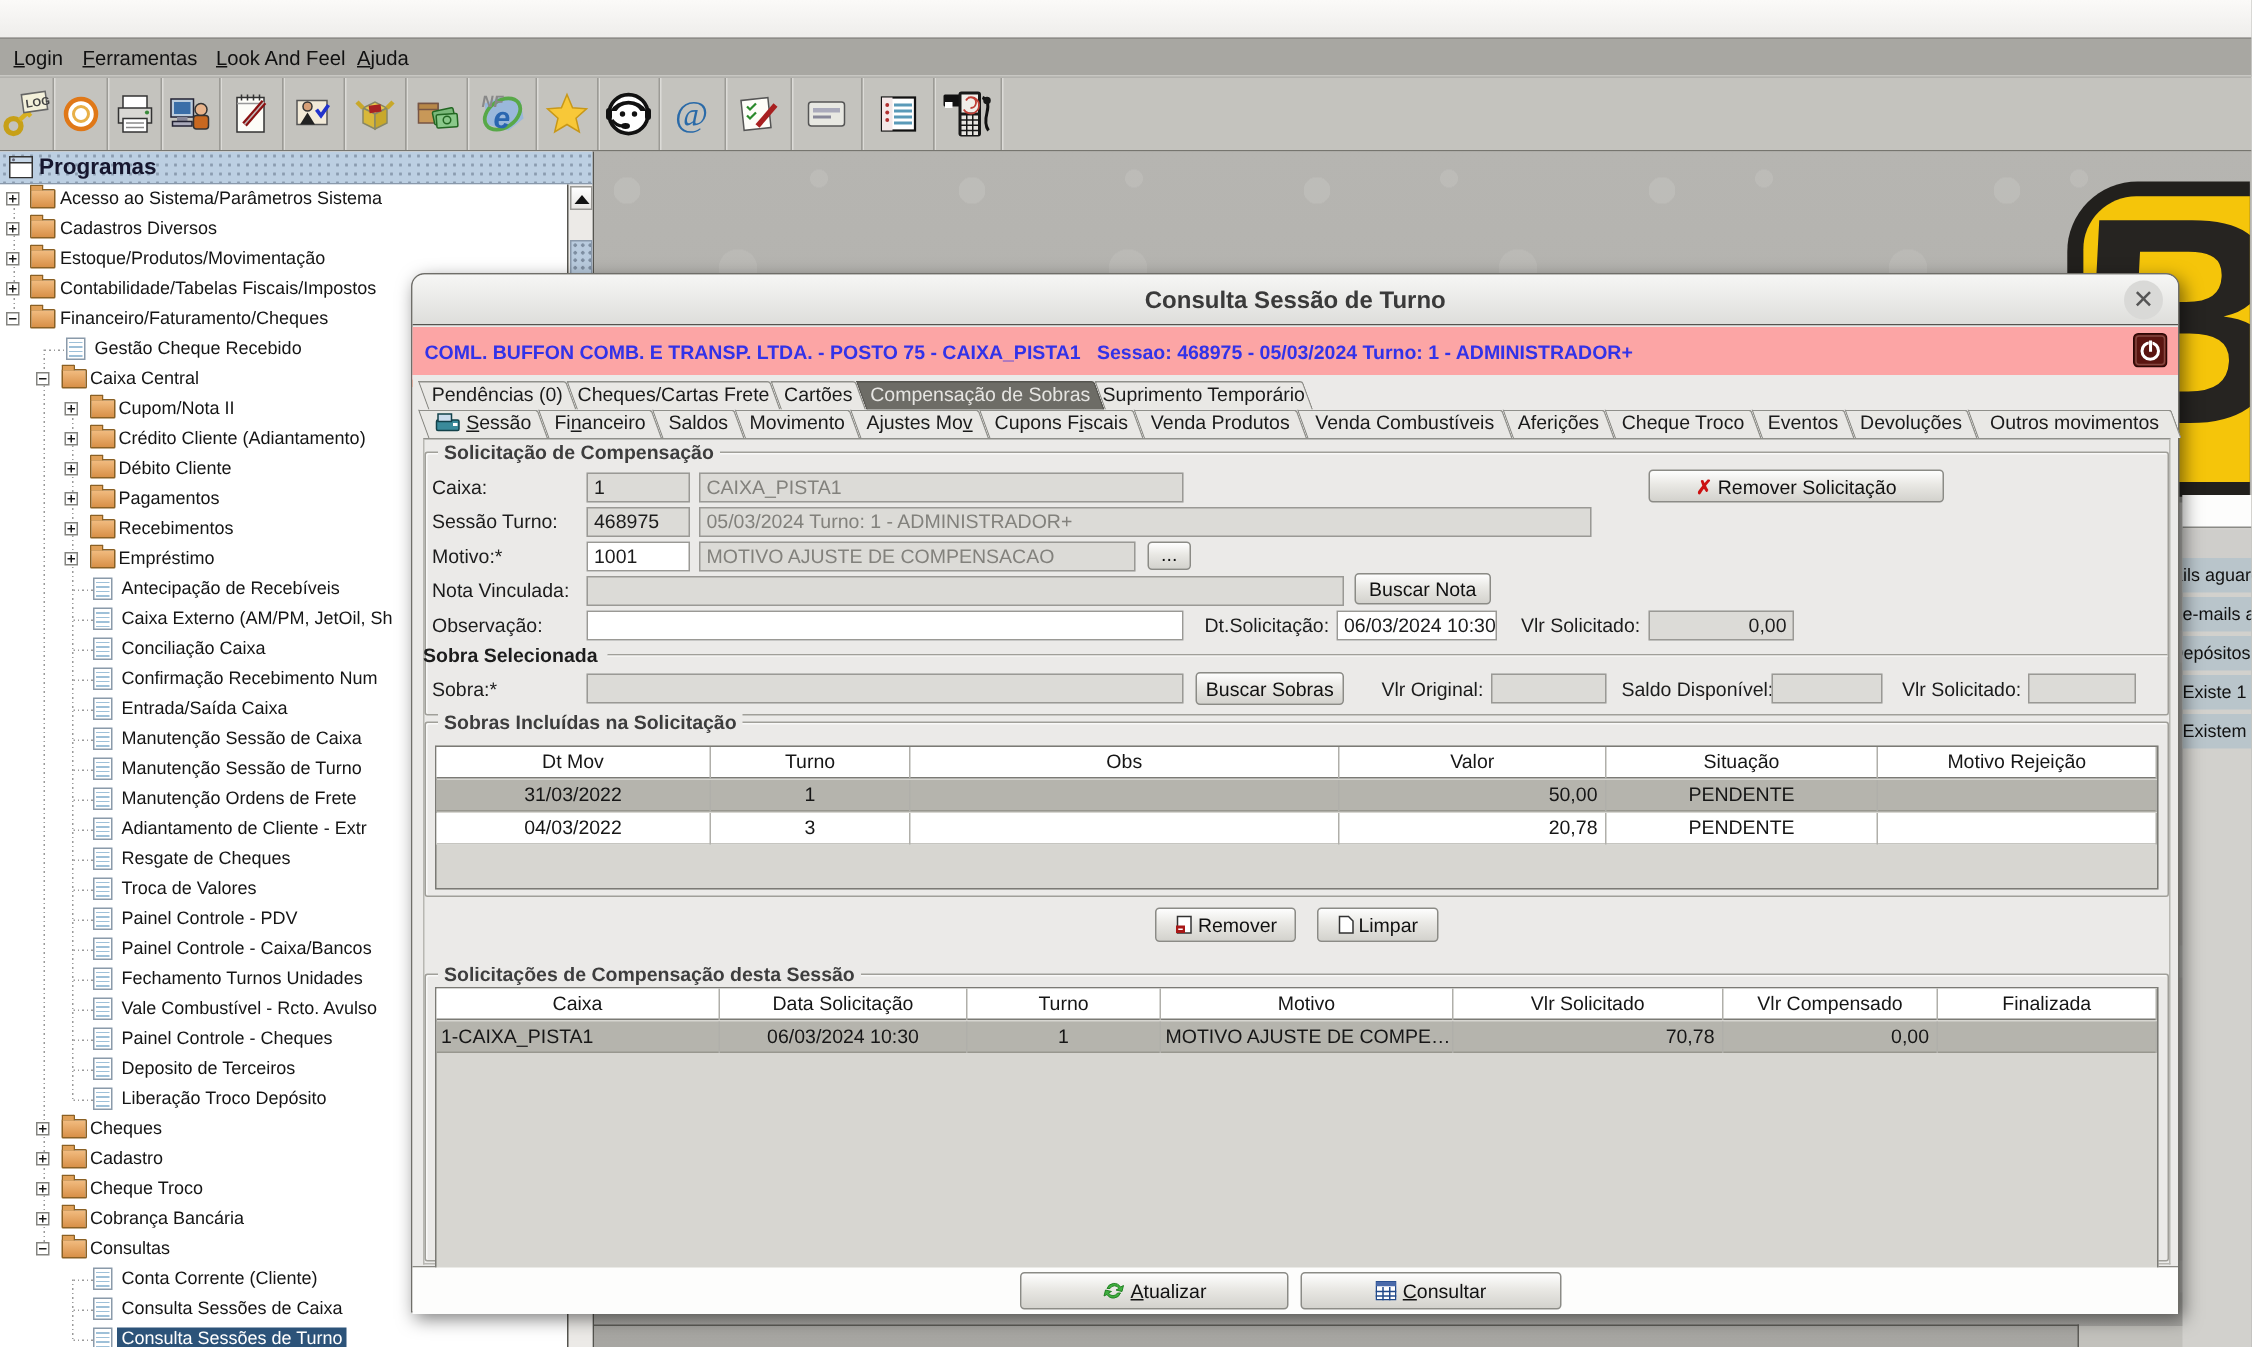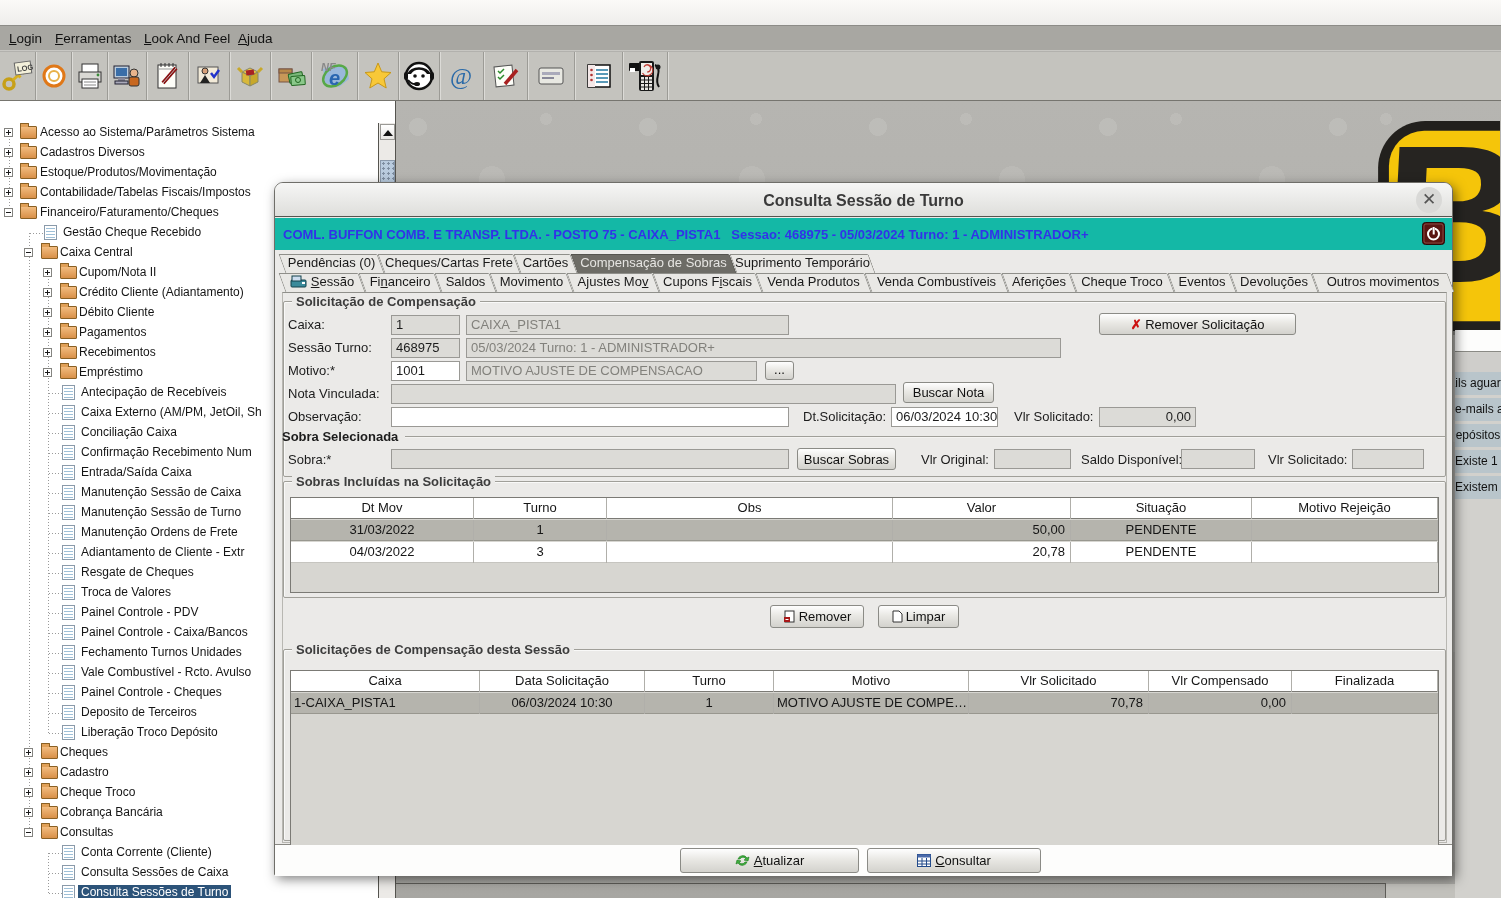--- a/index.html
+++ b/index.html
@@ -55,21 +55,21 @@
 .brow { position:absolute; left:0; width:46px; height:23px; background:#b9c5cb; font-size:12px; color:#111; overflow:hidden; line-height:23px; }
 
 
 #dialog { left:274px; top:182px; width:1179px; height:693px; background:#ebeae8;
   border:1px solid #6f6e69; border-radius:9px 9px 0 0;
   box-shadow:3px 4px 12px rgba(0,0,0,.5); }
 #titlebar { position:absolute; left:0; top:0; width:1177px; height:34px;
   background:linear-gradient(#f6f6f5,#dededb); border-radius:8px 8px 0 0; border-bottom:1px solid #55544f; }
 #titlebar .t { position:absolute; width:100%; text-align:center; top:9px; font-size:16px; font-weight:bold; color:#3a3a3a; }
 #closex { position:absolute; right:10px; top:4px; width:26px; height:26px; border-radius:50%; background:#d9d9d7; color:#58585599; text-align:center; line-height:25px; font-size:17px; color:#555; }
-#comlstrip { position:absolute; left:0; top:35px; width:1177px; height:40px; background:#14b8a6; border-bottom:5px solid #c2410c; }
+#comlstrip { position:absolute; left:0; top:35px; width:1177px; height:40px; background:#fca5a5; border-bottom:5px solid #c2410c; }
 #comlstrip .t { position:absolute; left:8px; top:9px; font-size:13px; font-weight:bold; color:#3232e8; white-space:pre; }
 #infoicon { position:absolute; right:7px; top:4px; }
 
 #dlgcontent { position:absolute; left:0; top:67px; width:1177px; height:595px; background:#ebeae8; border-bottom:1px solid #8a8984; }
 #bottombar { position:absolute; left:0; top:662px; width:1177px; height:31px; background:#fdfdfc; }
 
 
 .tabrow { position:absolute; white-space:nowrap; }
 .tab { position:relative; display:inline-block; height:19px; line-height:18px; font-size:13px; color:#1a1a1a; vertical-align:top; text-align:center; }
 .tab::before { content:''; position:absolute; inset:0; background:#e9e8e5; border:1px solid #8f8f8a; border-bottom:none; transform:skewX(20deg); border-radius:0 2px 0 0; }
@@ -286,20 +286,28 @@
 <div class="abs" id="rightpanel">
   <div style="position:absolute;left:0;top:0;width:46px;height:22px;background:#fdfdfc;border-bottom:1px solid #8a8a85"></div>
   <div style="position:absolute;left:0;top:23px;width:46px;height:19px;background:#cfcecb"></div>
   <div class="brow" style="top:42px;white-space:nowrap"><span style="margin-left:-27px">e-mails aguard</span></div>
   <div class="brow" style="top:68px;white-space:nowrap">e-mails agu</div>
   <div class="brow" style="top:94px;white-space:nowrap"><span style="margin-left:-8px">Depósitos Tra</span></div>
   <div class="brow" style="top:120px;white-space:nowrap">Existe 1 Nov</div>
   <div class="brow" style="top:146px;white-space:nowrap">Existem 73 r</div>
 </div>
 <div class="abs" id="treepanel">
+  <div id="treehead">
+    <svg style="position:absolute;left:6px;top:3px" width="16" height="15" viewBox="0 0 16 15">
+        <rect x="0.5" y="0.5" width="15" height="14" fill="#fff" stroke="#333"></rect>
+        <rect x="0.5" y="0.5" width="15" height="4" fill="#c8d8e8" stroke="#333"></rect>
+        <circle cx="3" cy="2.5" r="1" fill="#667"></circle>
+      </svg>
+    <span class="t">Programas</span>
+  </div>
   <div id="treebody" style="position:absolute;left:0;top:22px;width:378px;height:775px;background:#fff;overflow:hidden">
     <div class="vdot" style="left:9px;top:10px;height:80px"></div>
     <div class="vdot" style="left:29px;top:110px;height:600px"></div>
     <div class="vdot" style="left:48px;top:150px;height:460px"></div>
     <div class="vdot" style="left:48px;top:730px;height:40px"></div>
     <div class="trow" style="top:0px">
         <span class="pm" style="left:4px">
           <i class="h"></i>
           <i class="v"></i>
         </span>
@@ -645,21 +653,21 @@
           <rect x="1" y="7" width="6" height="5" fill="#a81818"></rect>
           <path d="M2.5 9.5 h3" stroke="#fff"></path>
         </svg>Remover</div>
     <div class="btn" style="left:603px;top:355px;width:81px;height:23px;line-height:22px"><svg width="11" height="13" viewBox="0 0 11 13" style="vertical-align:-2px;margin-right:3px">
           <path d="M1 1 h6 l3 3 v8 h-9 z" fill="#fff" stroke="#333"></path>
         </svg>Limpar</div>
 
     <div class="gbox" style="left:8px;top:399px;width:1163px;height:192px">
       <span class="leg">Solicitações de Compensação desta Sessão</span>
     </div>
-    <div class="jtable" id="tbl2" style="left:15px;top:420px;width:1149px;height:200px">
+    <div class="jtable" id="tbl2" style="left:15px;top:408px;width:1149px;height:200px">
       <div class="jtr head" style="top:0">
           <span class="jtd" style="left:0;width:189px">Caixa</span>
           <span class="jtd" style="left:189px;width:165px">Data Solicitação</span>
           <span class="jtd" style="left:354px;width:129px">Turno</span>
           <span class="jtd" style="left:483px;width:195px">Motivo</span>
           <span class="jtd" style="left:678px;width:180px">Vlr Solicitado</span>
           <span class="jtd" style="left:858px;width:143px">Vlr Compensado</span>
           <span class="jtd" style="left:1001px;width:146px">Finalizada</span>
         </div>
       <div class="jtr selrow" style="top:22px">

